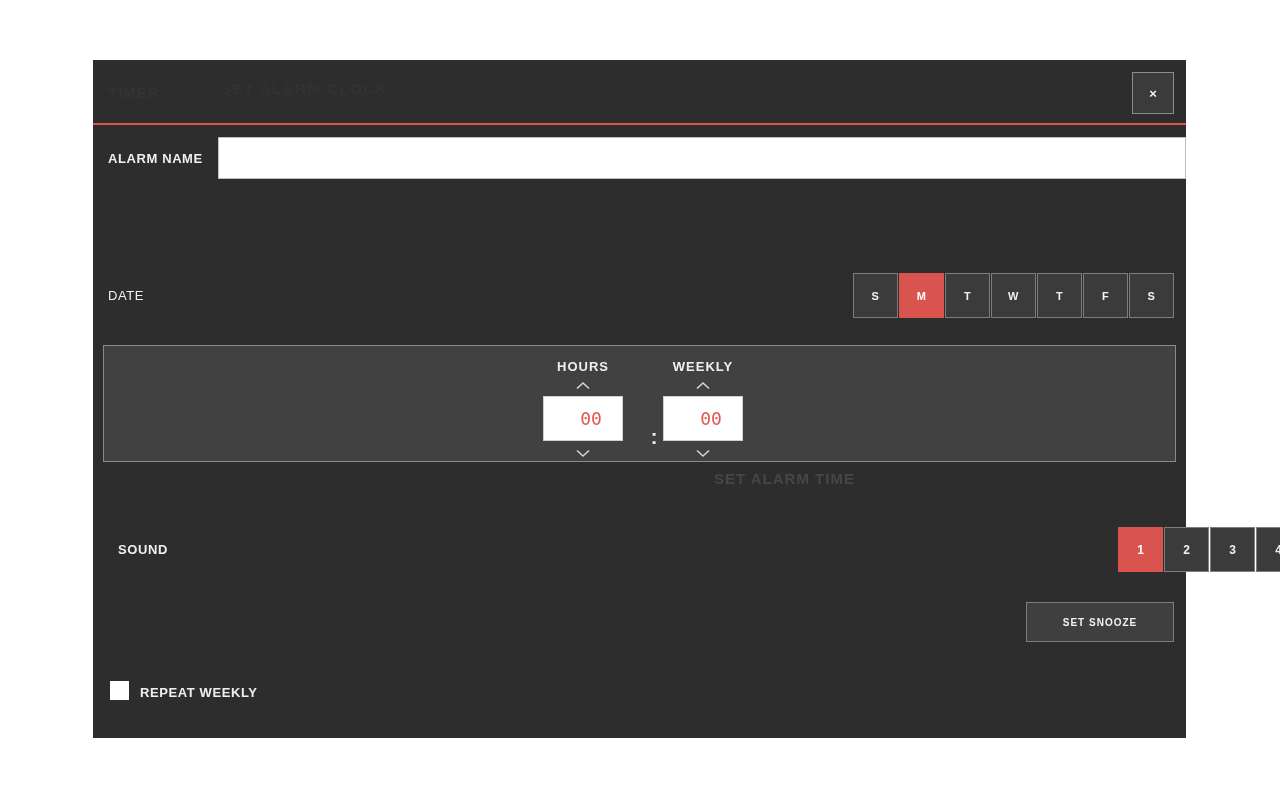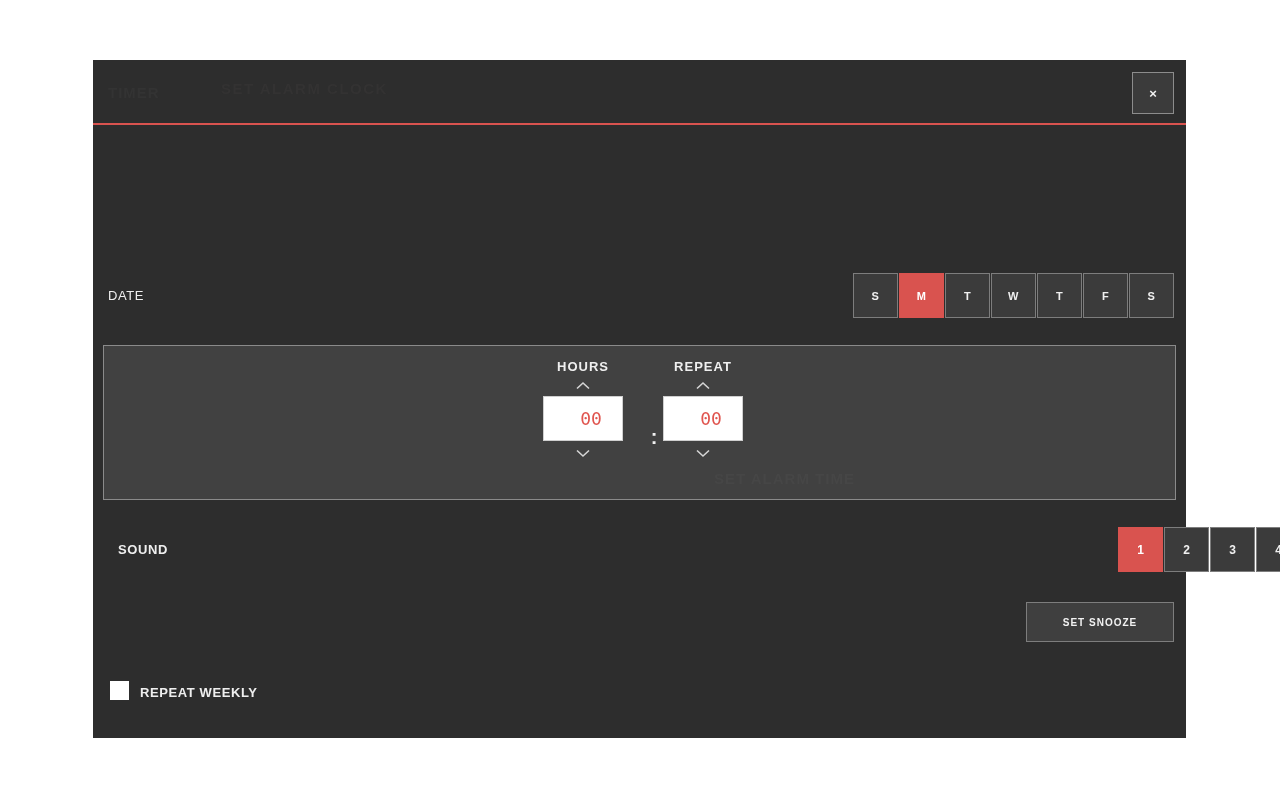--- a/index.html
+++ b/index.html
@@ -170,21 +170,21 @@
     border-color: #d9534f;
     color: #ffffff;
   }
 
   
   .time-panel {
     position: absolute;
     left: 10px;
     top: 220px;
     width: 1073px;
-    height: 155px;
+    height: 117px;
     background: #414141;
     border: 1px solid #8a8a8a;
     box-sizing: border-box;
   }
 
   .time-inner {
     position: absolute;
     left: 425px;
     top: 0;
     width: 250px;
@@ -380,20 +380,24 @@
     <div class="modal-header">
       <div class="ghost-title">TIMER</div>
       <div class="ghost-sub">SET ALARM CLOCK</div>
       <div class="close-button">
         <span>×</span>
       </div>
     </div>
 
     <div class="modal-body">
 
+      <div class="row-alarm-name">
+        <div class="label-alarm-name">ALARM NAME</div>
+        <input class="alarm-name-input" type="text" value="" style="">
+      </div>
 
       <div class="row-date">
         <div class="label-date">DATE</div>
         <div class="day-group">
           <div class="day-button">
             <span>S</span>
           </div>
           <div class="day-button selected">
             <span>M</span>
           </div>
@@ -429,21 +433,21 @@
             <div class="chev">
               <svg width="16" height="10" viewBox="0 0 16 10">
                 <polyline points="2,2.5 8,8 14,2.5" fill="none" stroke="#d5d5d5" stroke-width="1.6"></polyline>
               </svg>
             </div>
           </div>
 
           <div class="time-colon">:</div>
 
           <div class="spin-col minutes">
-            <div class="spin-label">REPEAT</div>
+            <div class="spin-label">WEEKLY</div>
             <div class="chev">
               <svg width="16" height="10" viewBox="0 0 16 10">
                 <polyline points="2,7.5 8,2 14,7.5" fill="none" stroke="#d5d5d5" stroke-width="1.6"></polyline>
               </svg>
             </div>
             <div class="spin-field">00</div>
             <div class="chev">
               <svg width="16" height="10" viewBox="0 0 16 10">
                 <polyline points="2,2.5 8,8 14,2.5" fill="none" stroke="#d5d5d5" stroke-width="1.6"></polyline>
               </svg>

